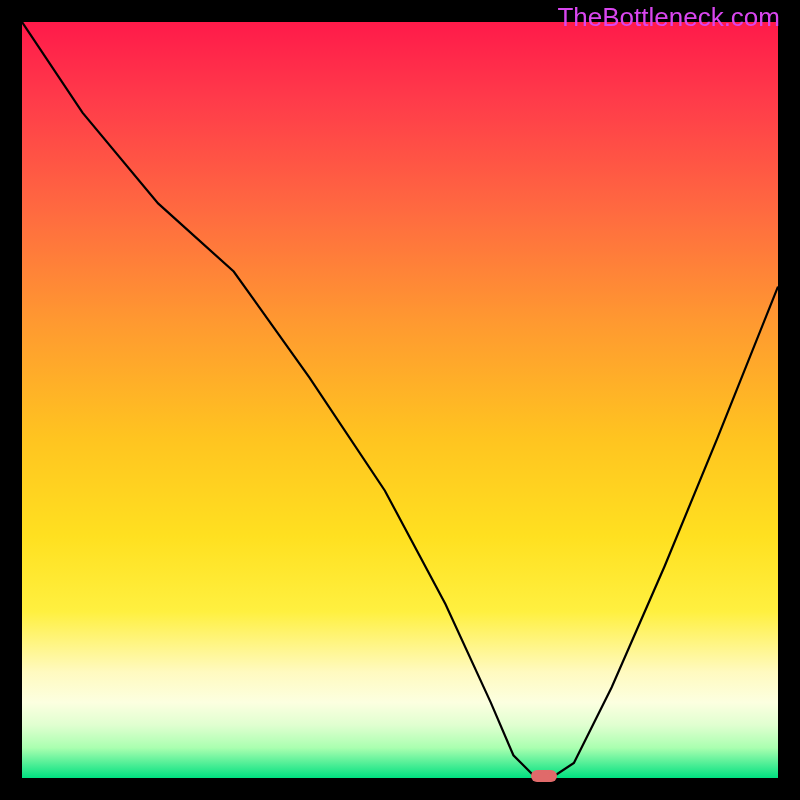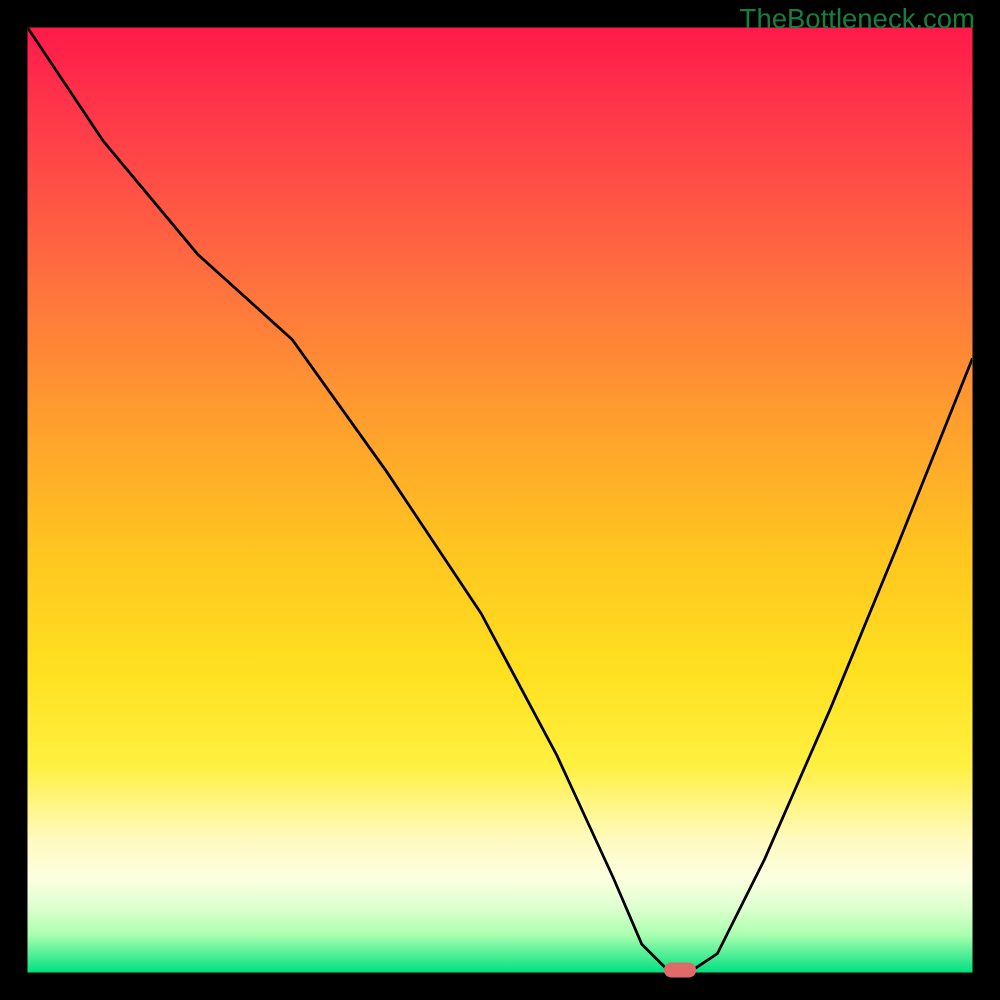--- a/index.html
+++ b/index.html
@@ -37,22 +37,22 @@
     position: absolute;
     width: 26px;
     height: 12px;
     background: #e06a6a;
     border-radius: 6px;
   }
   .watermark {
     position: absolute;
     top: 2px;
     right: 20px;
-    color: #15803d;
-    font-size: 22px;
+    color: #d946ef;
+    font-size: 26px;
     font-weight: 500;
   }
 </style>
 </head>
 <body>
 
 <div class="plot-area"></div>
 
 <svg class="curve" viewBox="0 0 756 756" preserveAspectRatio="none">
   <path id="curve-path" fill="none" stroke="#000" stroke-width="2.2" d="M0.0 0.0 L60.5 90.7 L136.1 181.4 L211.7 249.5 L287.3 355.3 L362.9 468.7 L423.4 582.1 L468.7 680.4 L491.4 733.3 L514.1 756.0 L529.2 756.0 L551.9 740.9 L589.7 665.3 L642.6 544.3 L695.5 415.8 L756.0 264.6"></path>

